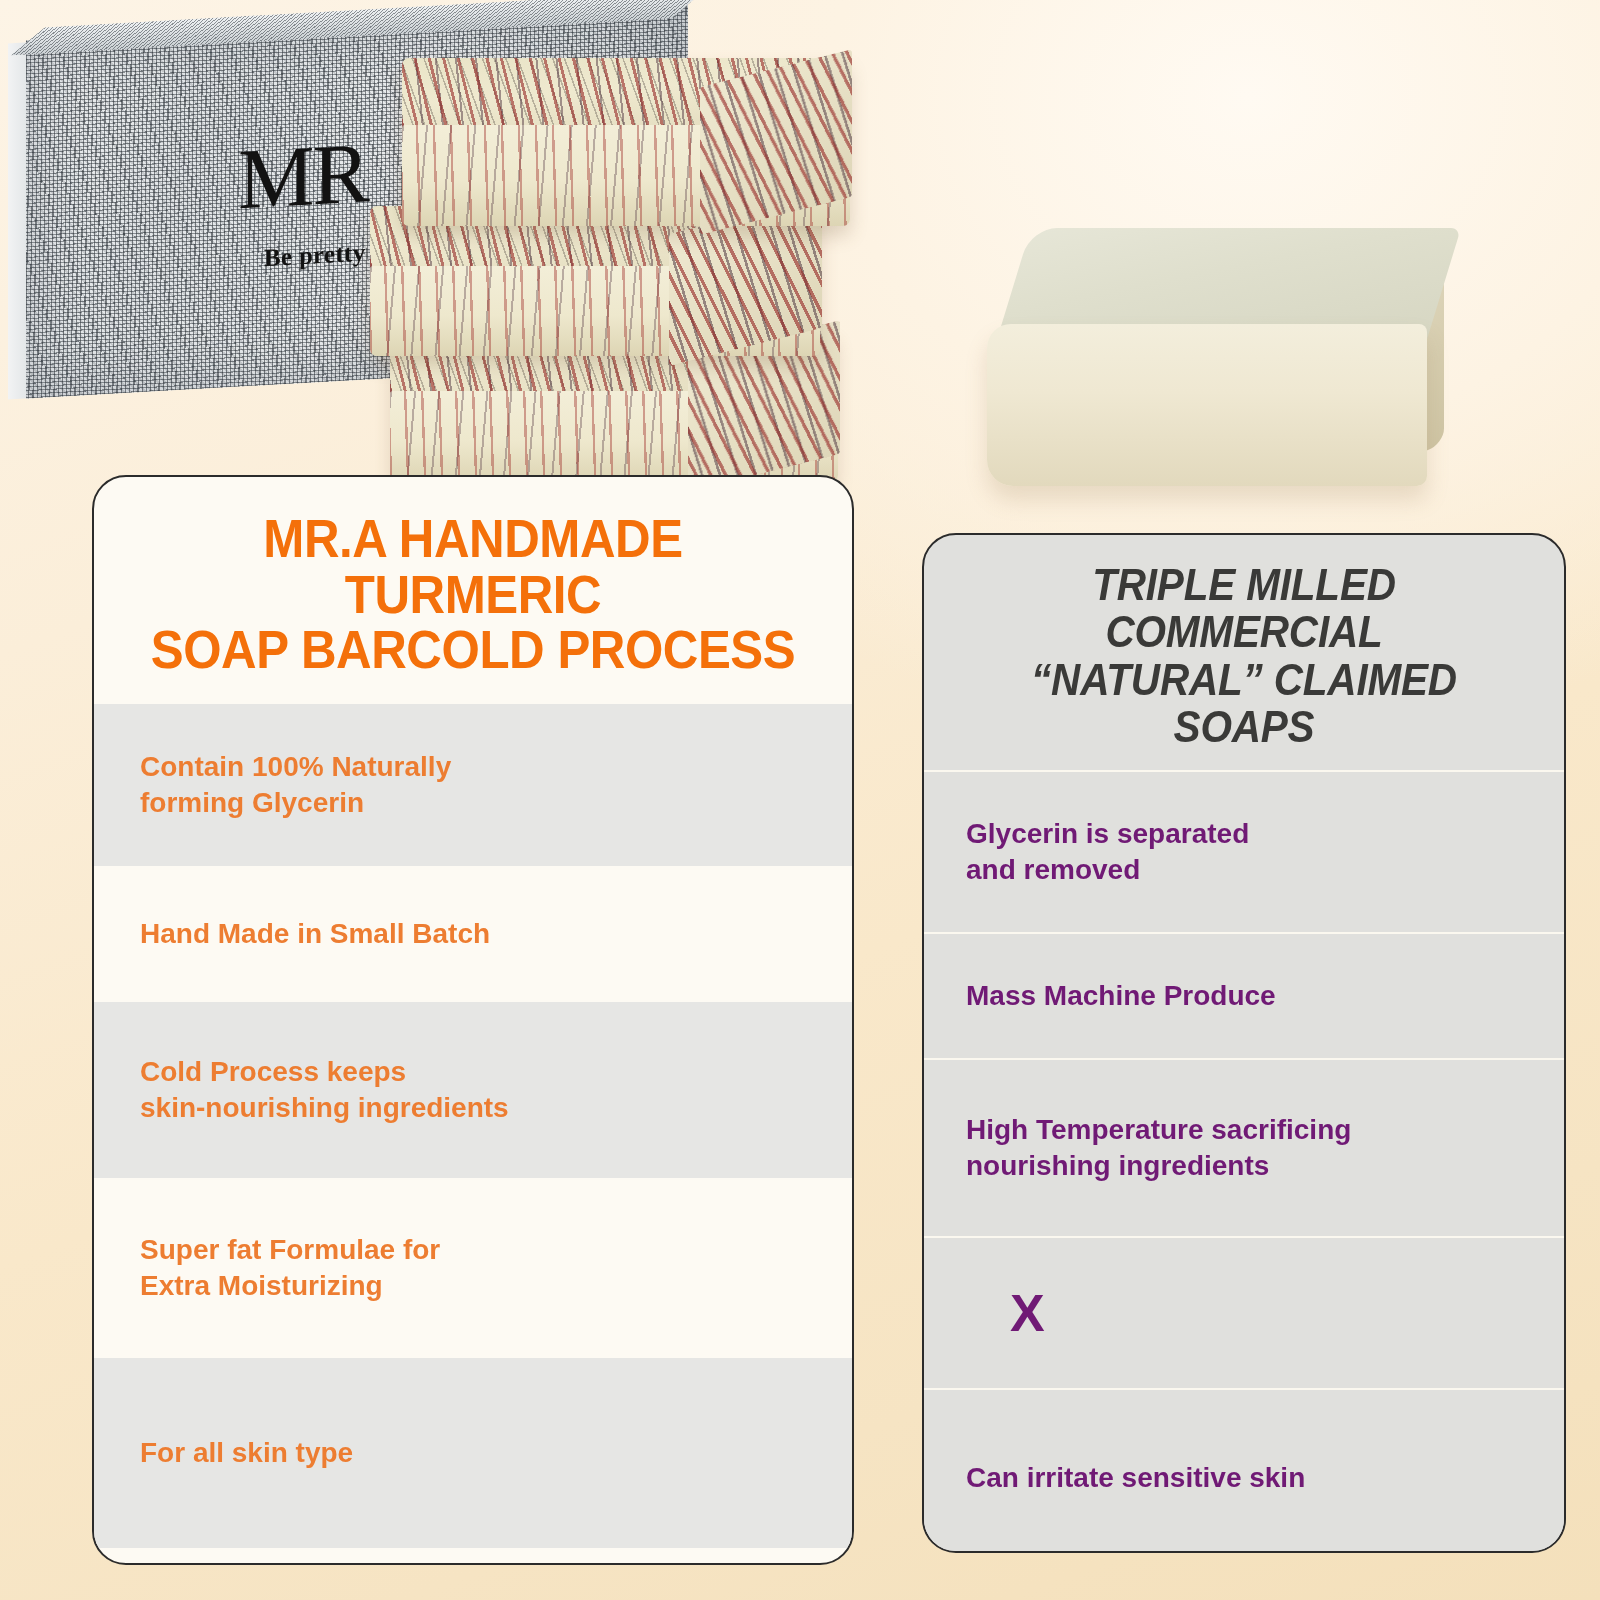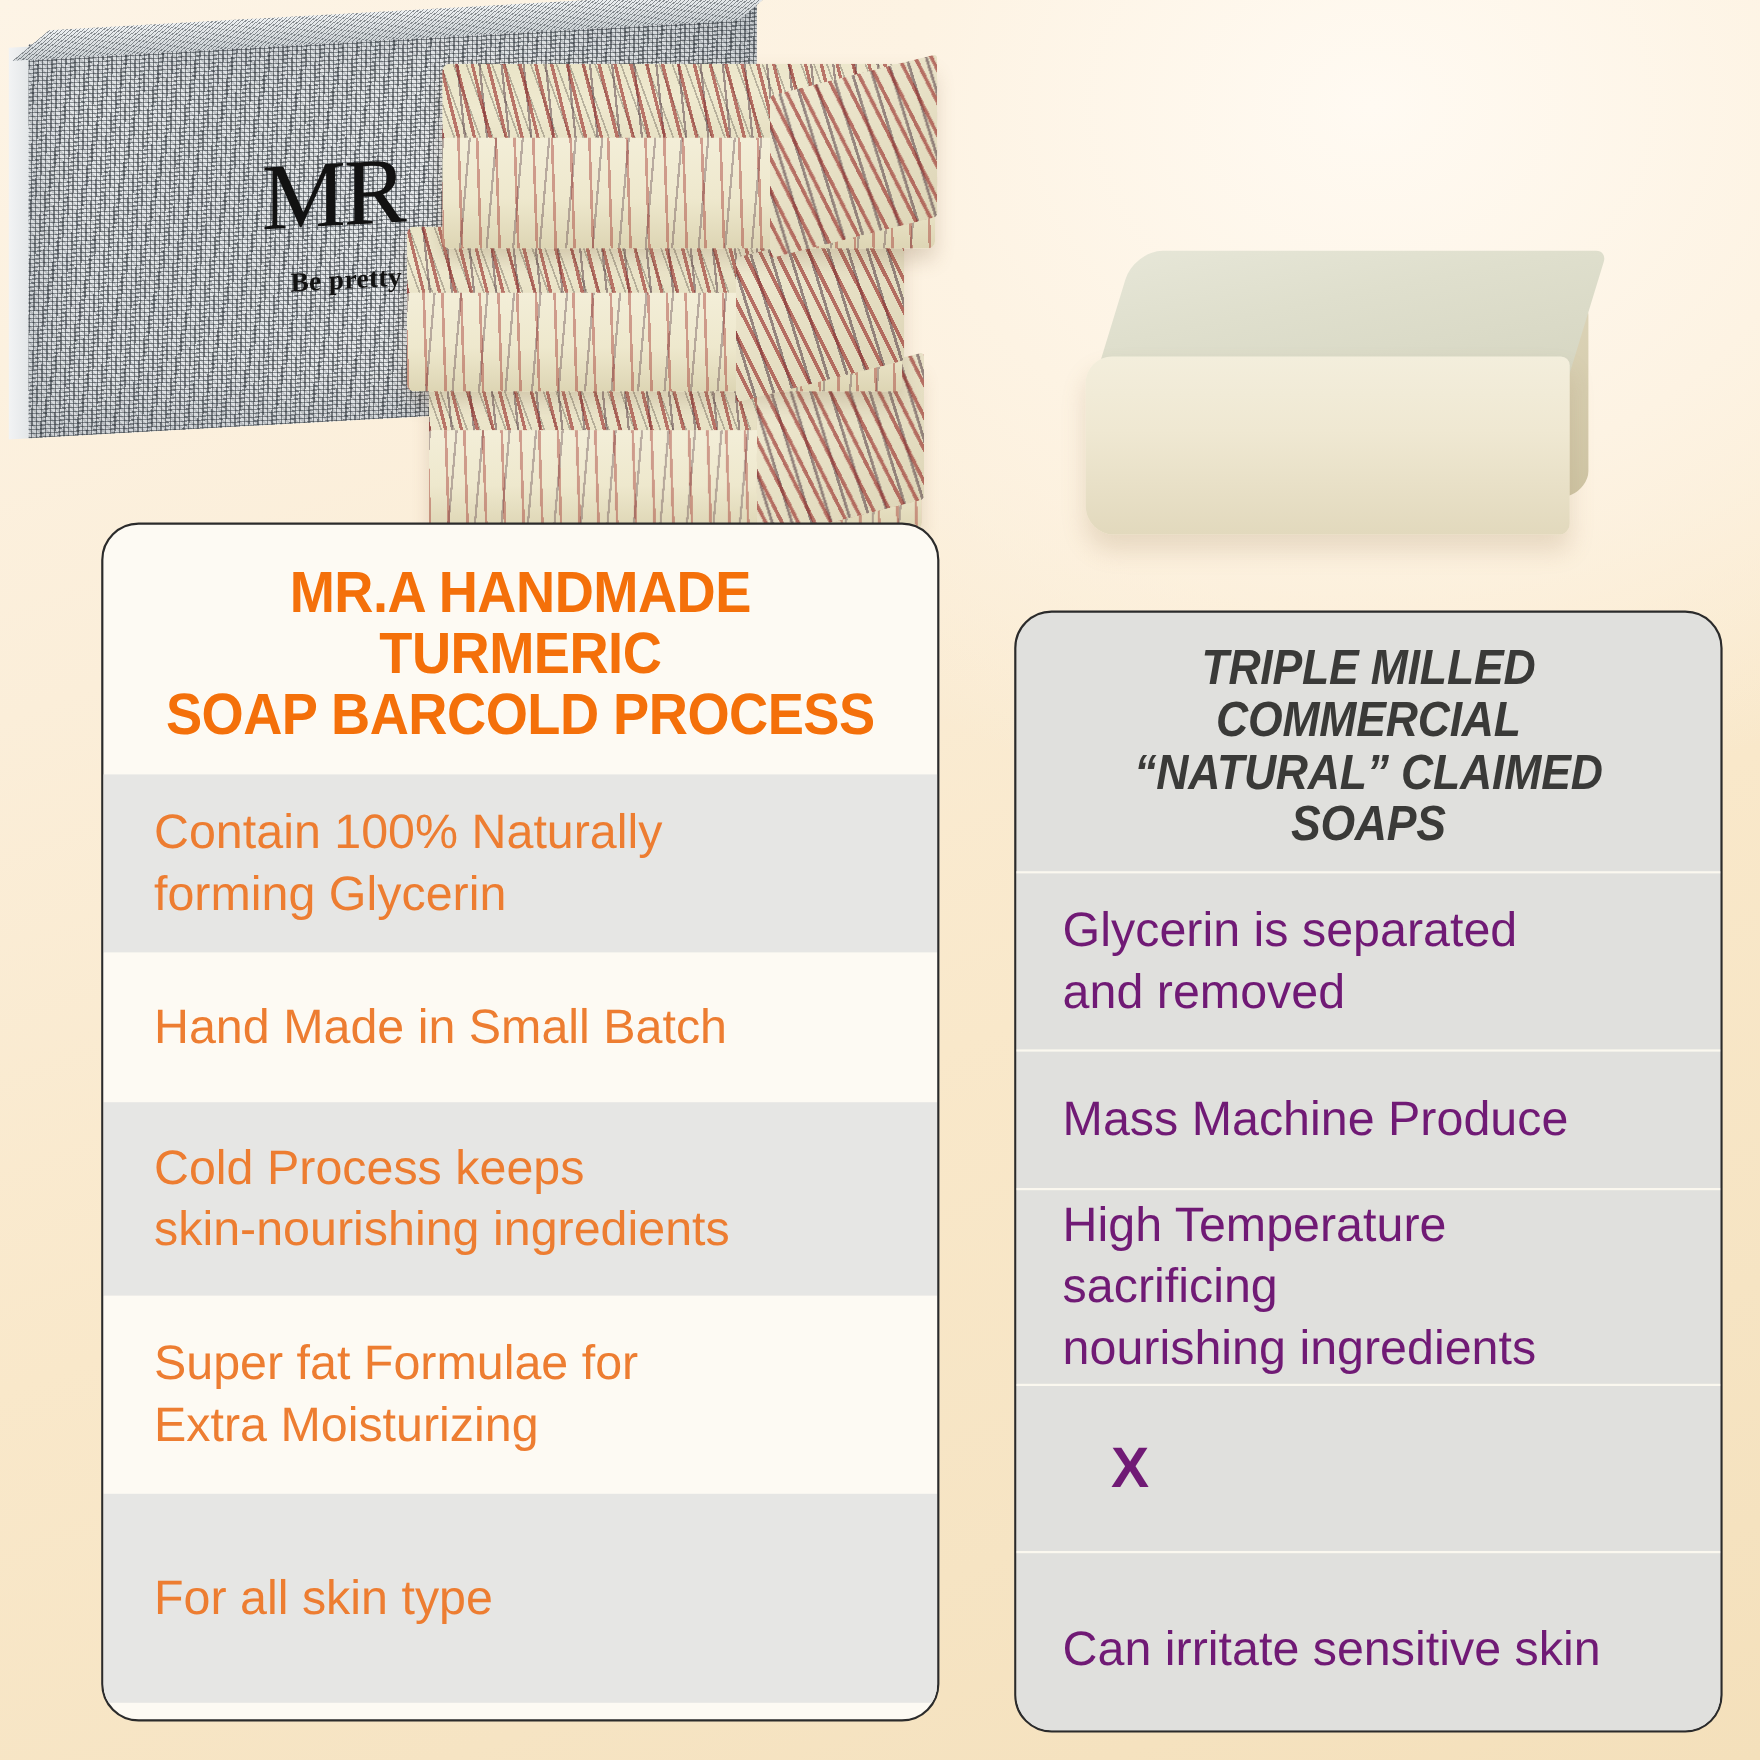--- a/index.html
+++ b/index.html
@@ -100,42 +100,42 @@
     transform: skewY(-20deg);
   }
 
   
   .card {
     position:absolute; border:2px solid #2b2b2b; border-radius:34px;
     overflow:hidden;
     margin-left:24px;
   }
   .card-left  { left:68px;  top:475px; width:762px; height:1090px; background:#fdfaf3; }
-  .card-right { left:898px; top:555px; width:644px; height:1020px; background:#e0e0dd; }
+  .card-right { left:898px; top:533px; width:644px; height:1020px; background:#e0e0dd; }
 
   .card-title {
     text-align:center; font-weight:700; line-height:1.05;
     font-family:"Liberation Sans", sans-serif;
   }
   .title-left {
     color:#F4700A; font-size:53px; letter-spacing:-.5px;
     padding:34px 18px 26px; transform: scaleX(.93); transform-origin:center;
   }
   .title-right {
     color:#3a3a38; font-size:45px; letter-spacing:-.2px; font-style:italic;
     padding:26px 14px 20px; transform: scaleX(.9); transform-origin:center;
   }
   .title-left .tl { display:block; }
   .title-right .tl { display:block; }
 
   .rows { display:block; }
   .row {
     display:flex; align-items:center;
     padding:0 46px;
-    font-size:44px; line-height:1.28;
+    font-size:28px; line-height:1.28;font-weight:bold;
   }
   .row .rtxt { display:block; white-space:pre-line; }
 
   
   .card-left .row { color:#ED7D31; }
   .card-left .row.alt   { background:#e6e6e4; }
   .card-left .row.plain { background:#fdfaf3; }
 
   
   .card-right .row { color:#701a75; background:#e0e0dd; border-top:2px solid #fbf8ef; padding:0 42px; }

